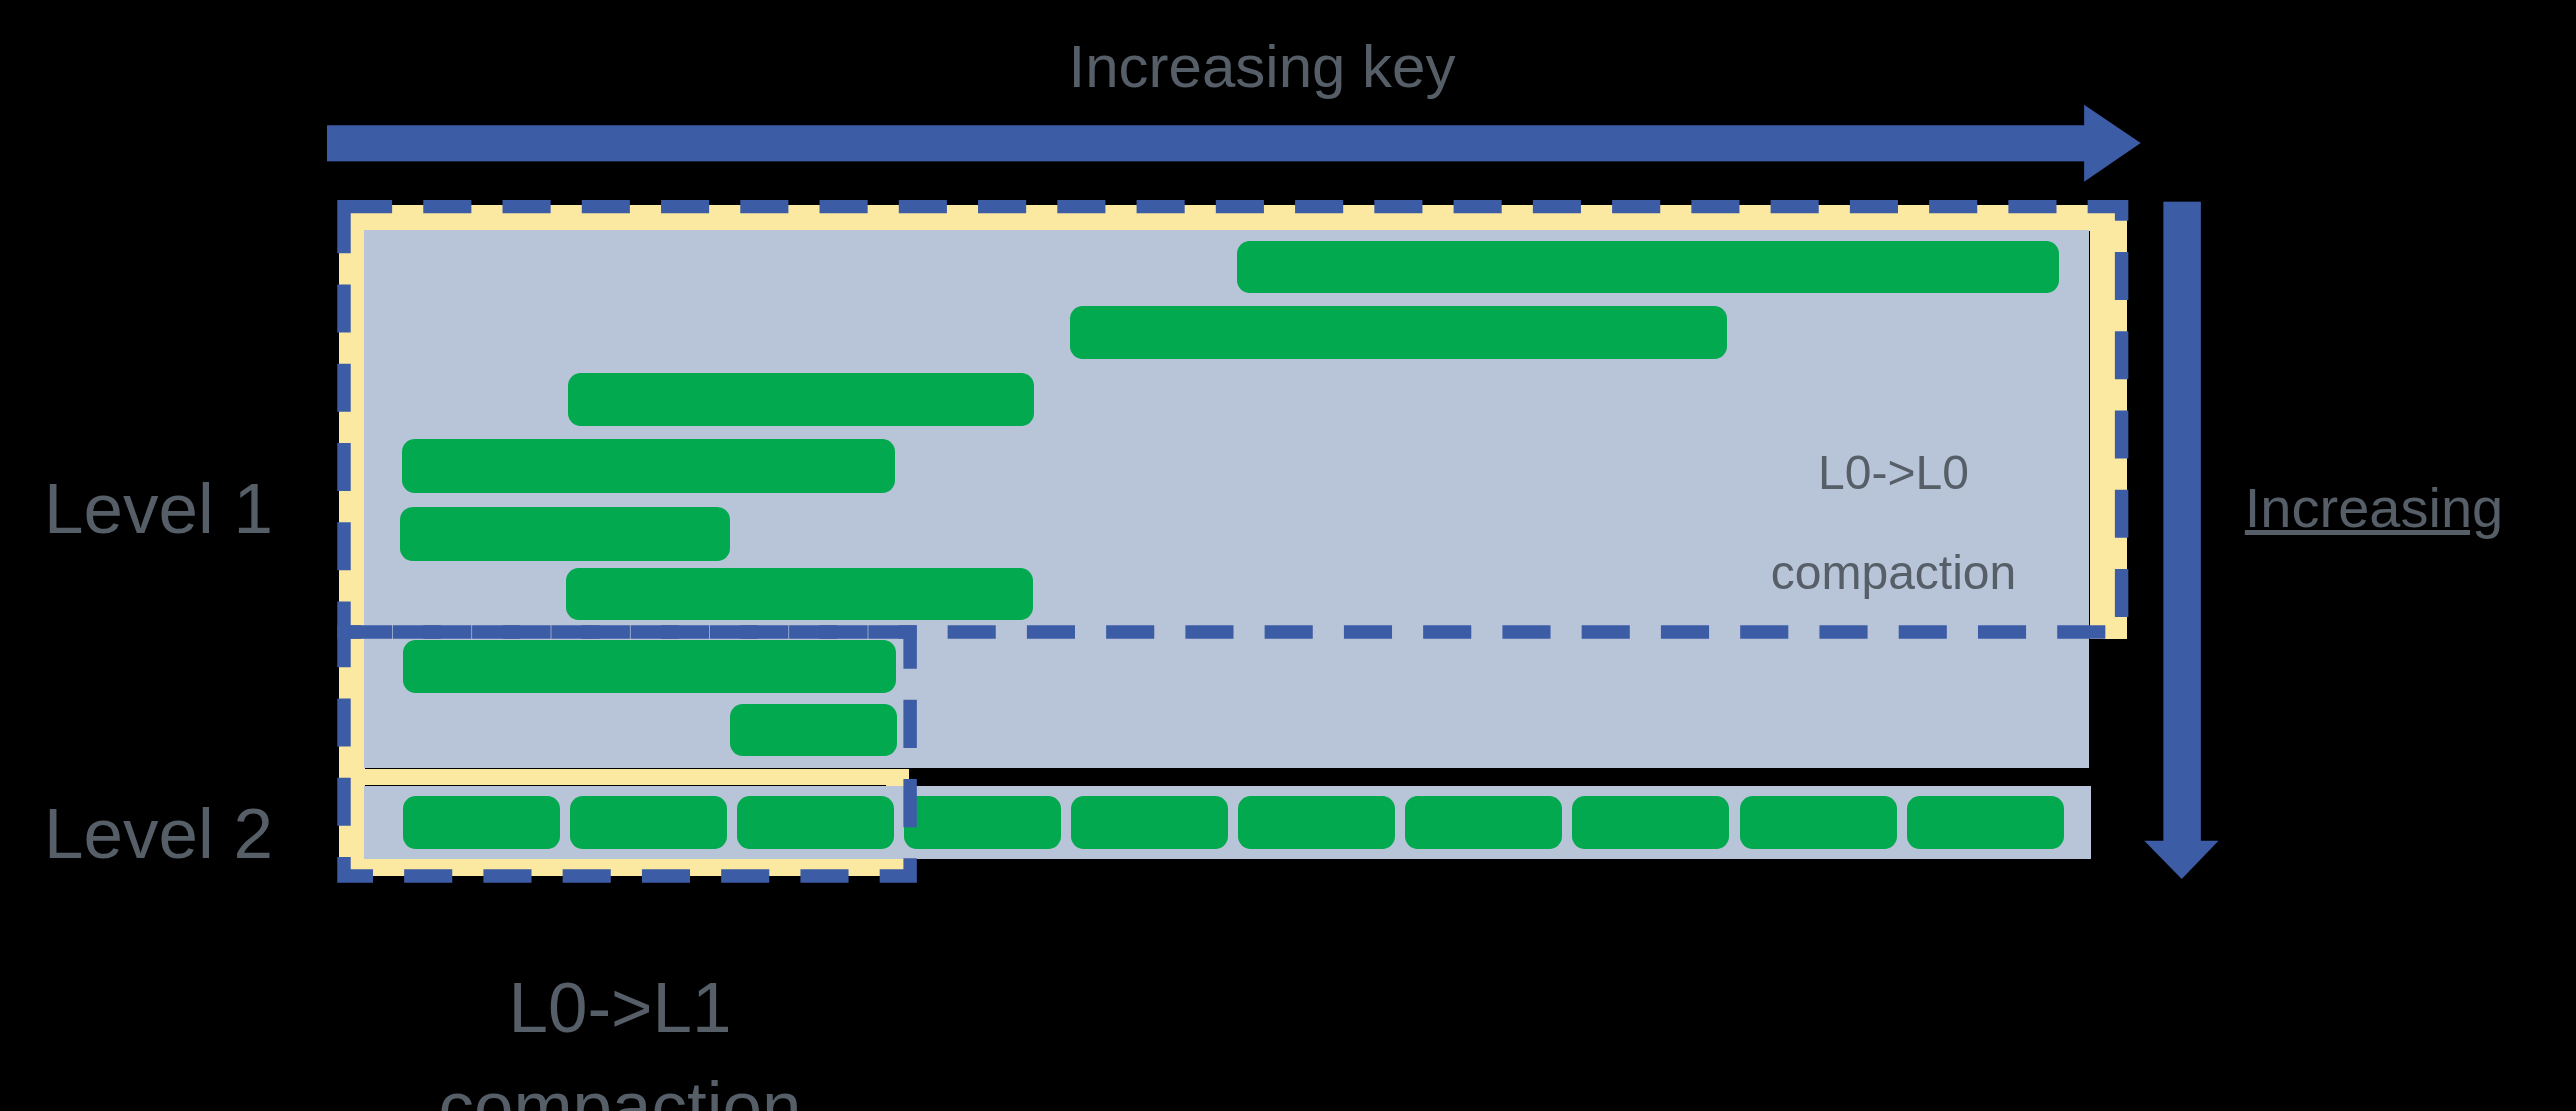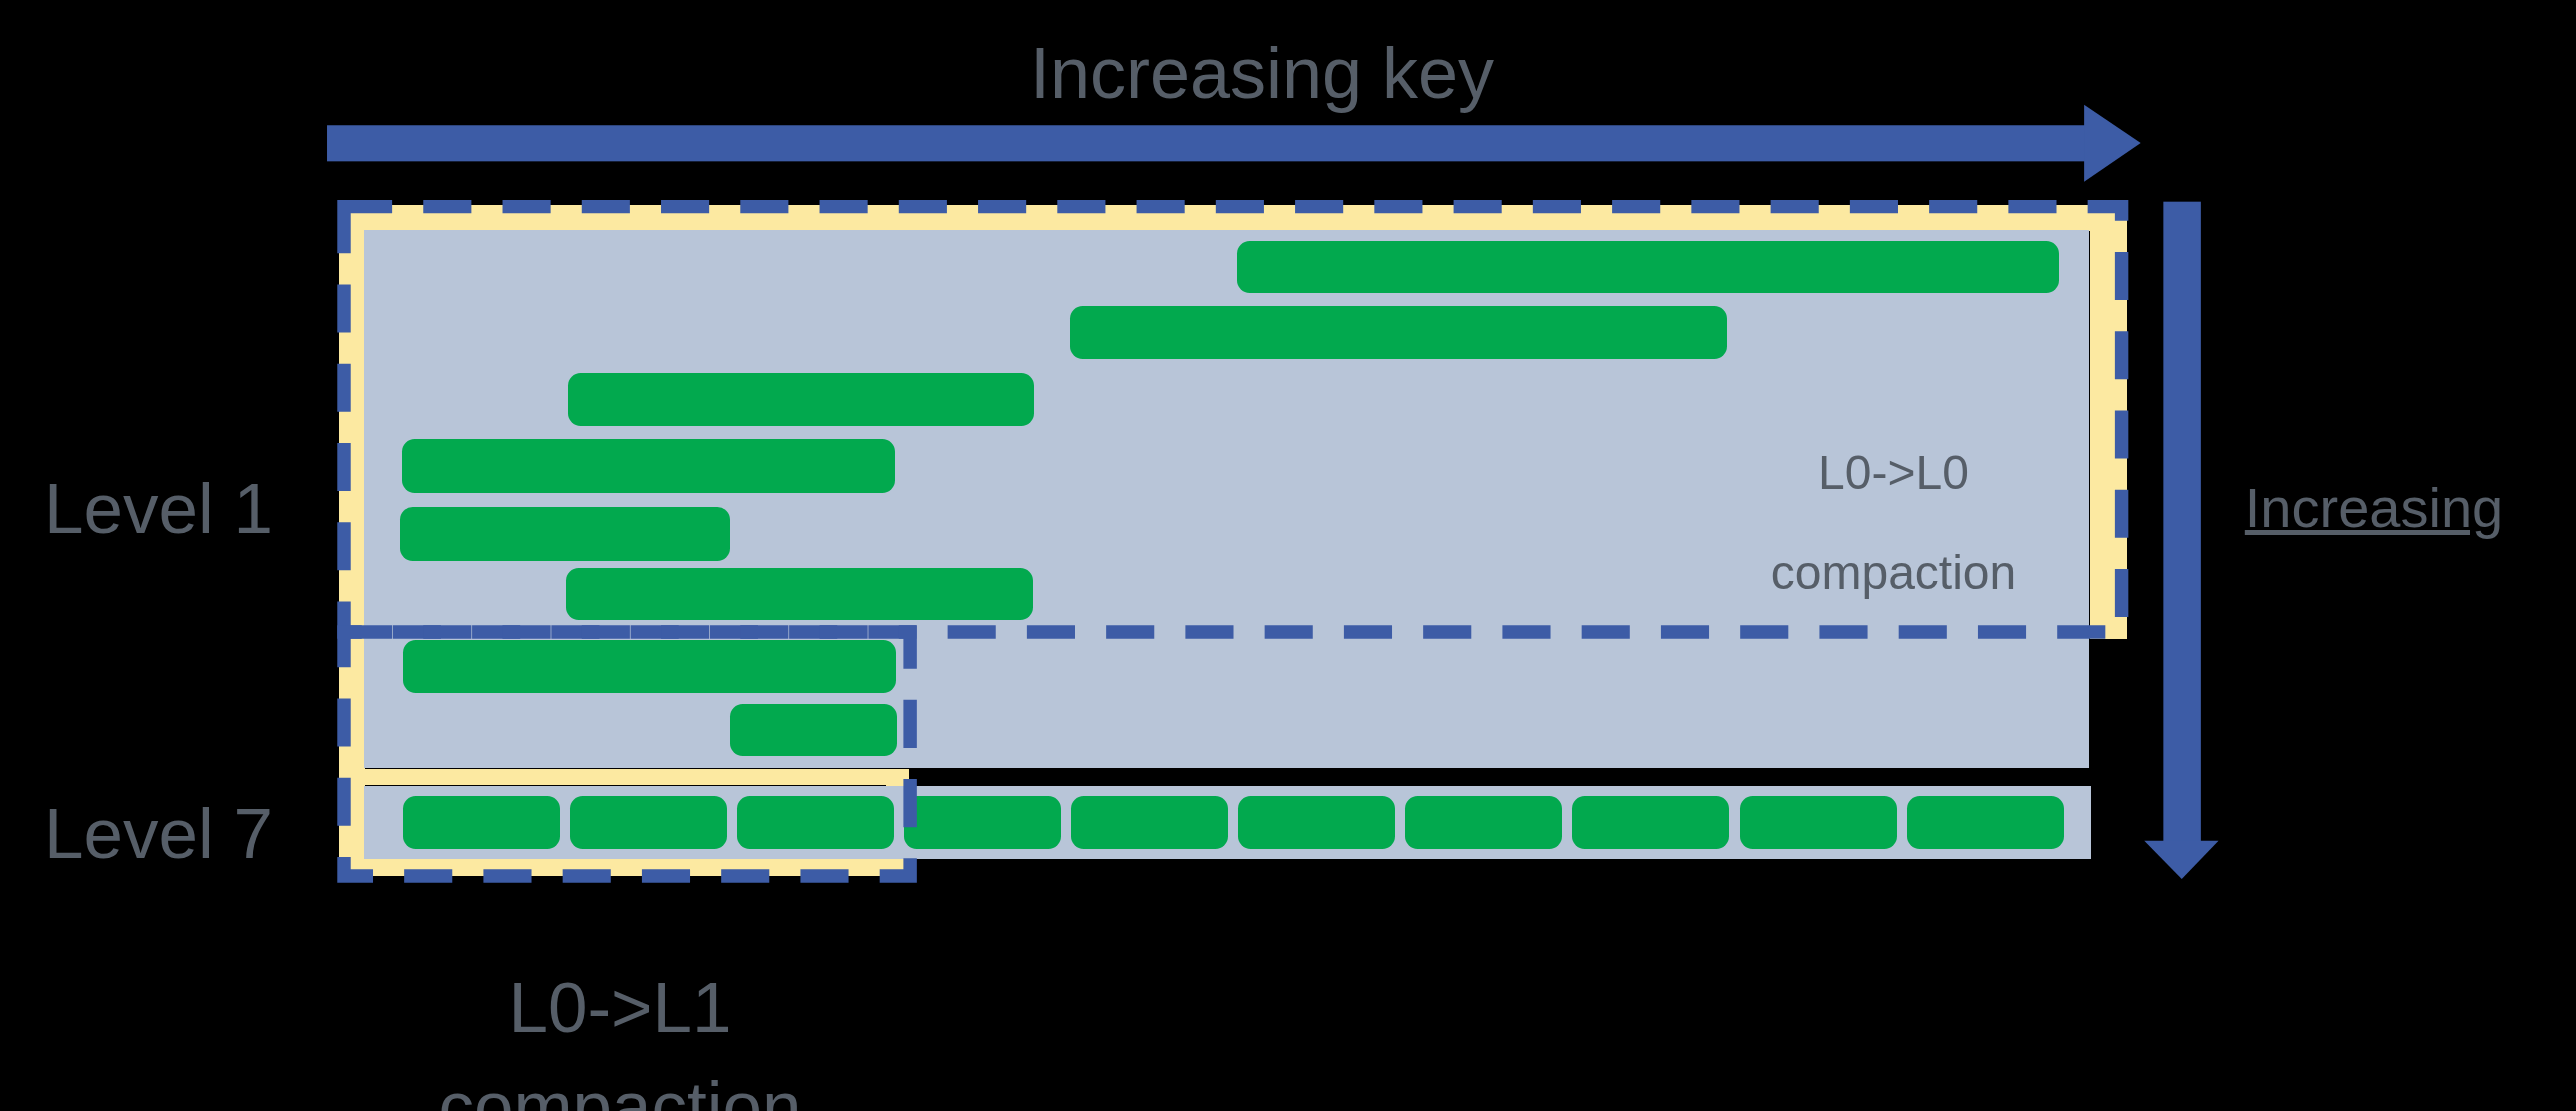--- a/index.html
+++ b/index.html
@@ -66,29 +66,29 @@
       <polygon points="2945,148 2945,257 3025,202" fill="var(--c-navy,#3d5ca6)"></polygon>
     </g>
     <g>
       <rect x="3057" y="285" width="53" height="907" fill="var(--c-navy,#3d5ca6)"></rect>
       <polygon points="3030,1188 3135,1188 3083,1242" fill="var(--c-navy,#3d5ca6)"></polygon>
     </g>
     <rect x="486" y="292" width="2512" height="601" fill="none" stroke="var(--c-navy,#3d5ca6)" stroke-width="19" stroke-dasharray="68 44"></rect>
     <rect x="486" y="893" width="800" height="345" fill="none" stroke="var(--c-navy,#3d5ca6)" stroke-width="19" stroke-dasharray="68 44"></rect>
   </svg>
 
-  <div class="lbl" style="left:908px;top:32px;width:708px;font-size:72px;">Increasing key</div>
+  <div class="lbl" style="left:908px;top:32px;width:708px;font-size:60px;">Increasing key</div>
 
   <div class="lbl" style="left:2201px;top:456px;width:346px;font-size:56px;line-height:103px;text-decoration:underline;">
     <span class="line">Increasing</span>
   </div>
 
   <div class="lbl" style="left:44px;top:468px;font-size:71px;text-align:left;">Level 1</div>
 
-  <div class="lbl" style="left:44px;top:793px;font-size:71px;text-align:left;">Level 7</div>
+  <div class="lbl" style="left:44px;top:793px;font-size:71px;text-align:left;">Level 2</div>
 
   <div class="lbl" style="left:1681px;top:423px;width:425px;font-size:48px;line-height:100px;">
     <span class="line">L0-&gt;L0</span>
     <span class="line">compaction</span>
   </div>
 
   <div class="lbl" style="left:337px;top:958px;width:566px;font-size:71px;line-height:99px;">
     <span class="line">L0-&gt;L1</span>
     <span class="line">compaction</span>
   </div>

